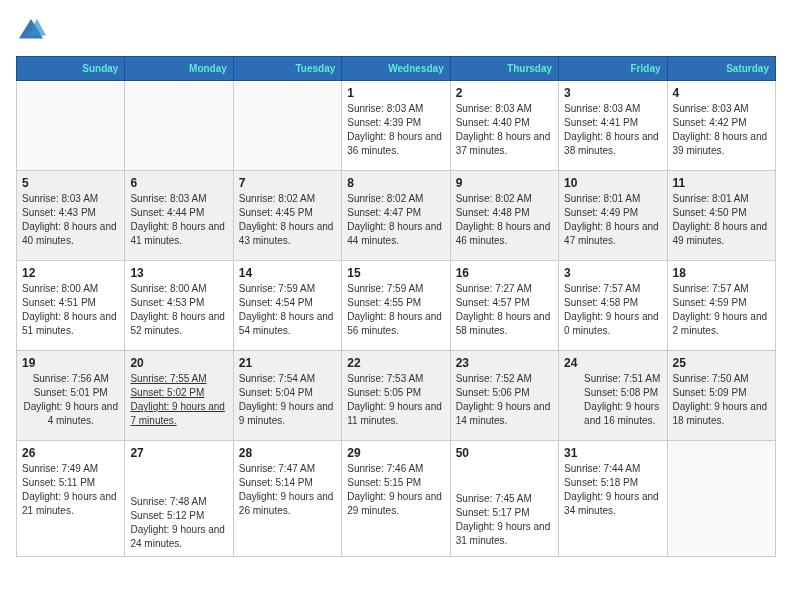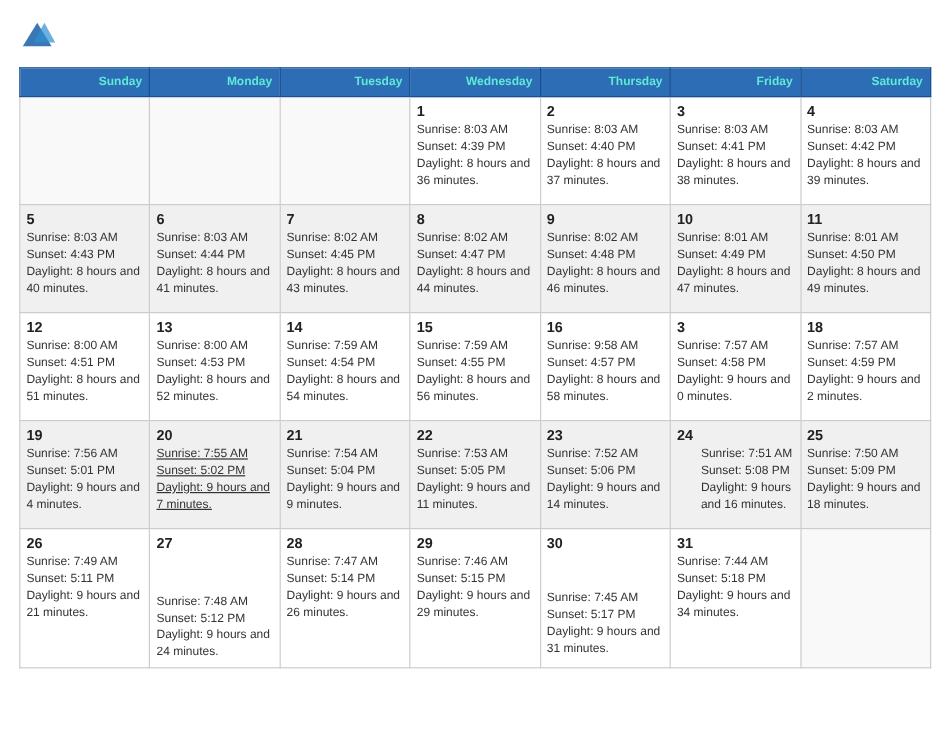--- a/index.html
+++ b/index.html
@@ -219,41 +219,41 @@
 Daylight: 8 hours and 54 minutes.</div>
         </td>
         <td>
           <div class="day-number">15</div>
           <div class="day-info" style="white-space: pre-line;">Sunrise: 7:59 AM
 Sunset: 4:55 PM
 Daylight: 8 hours and 56 minutes.</div>
         </td>
         <td>
           <div class="day-number">16</div>
-          <div class="day-info" style="white-space: pre-line;">Sunrise: 9:58 AM
+          <div class="day-info" style="white-space: pre-line;">Sunrise: 7:27 AM
 Sunset: 4:57 PM
 Daylight: 8 hours and 58 minutes.</div>
         </td>
         <td>
           <div class="day-number">3</div>
           <div class="day-info" style="white-space: pre-line;">Sunrise: 7:57 AM
 Sunset: 4:58 PM
 Daylight: 9 hours and 0 minutes.</div>
         </td>
         <td>
           <div class="day-number">18</div>
           <div class="day-info" style="white-space: pre-line;">Sunrise: 7:57 AM
 Sunset: 4:59 PM
 Daylight: 9 hours and 2 minutes.</div>
         </td>
       </tr>
       <tr class="row-shaded">
         <td>
           <div class="day-number">19</div>
-          <div class="day-info" style="white-space: pre-line;">Sunrise: 7:56 AM
+          <div class="day-info" style="white-space: pre-line; text-align: center;">Sunrise: 7:56 AM
 Sunset: 5:01 PM
 Daylight: 9 hours and 4 minutes.</div>
         </td>
         <td>
           <div class="day-number">20</div>
           <div class="day-info" style="white-space: pre-line; text-decoration: underline;">Sunrise: 7:55 AM
 Sunset: 5:02 PM
 Daylight: 9 hours and 7 minutes.</div>
         </td>
         <td>
@@ -306,21 +306,21 @@
 Sunset: 5:14 PM
 Daylight: 9 hours and 26 minutes.</div>
         </td>
         <td>
           <div class="day-number">29</div>
           <div class="day-info" style="white-space: pre-line;">Sunrise: 7:46 AM
 Sunset: 5:15 PM
 Daylight: 9 hours and 29 minutes.</div>
         </td>
         <td>
-          <div class="day-number">30</div>
+          <div class="day-number">50</div>
           <div class="day-info" style="white-space: pre-line; margin-top: 32px;">Sunrise: 7:45 AM
 Sunset: 5:17 PM
 Daylight: 9 hours and 31 minutes.</div>
         </td>
         <td>
           <div class="day-number">31</div>
           <div class="day-info" style="white-space: pre-line;">Sunrise: 7:44 AM
 Sunset: 5:18 PM
 Daylight: 9 hours and 34 minutes.</div>
         </td>

